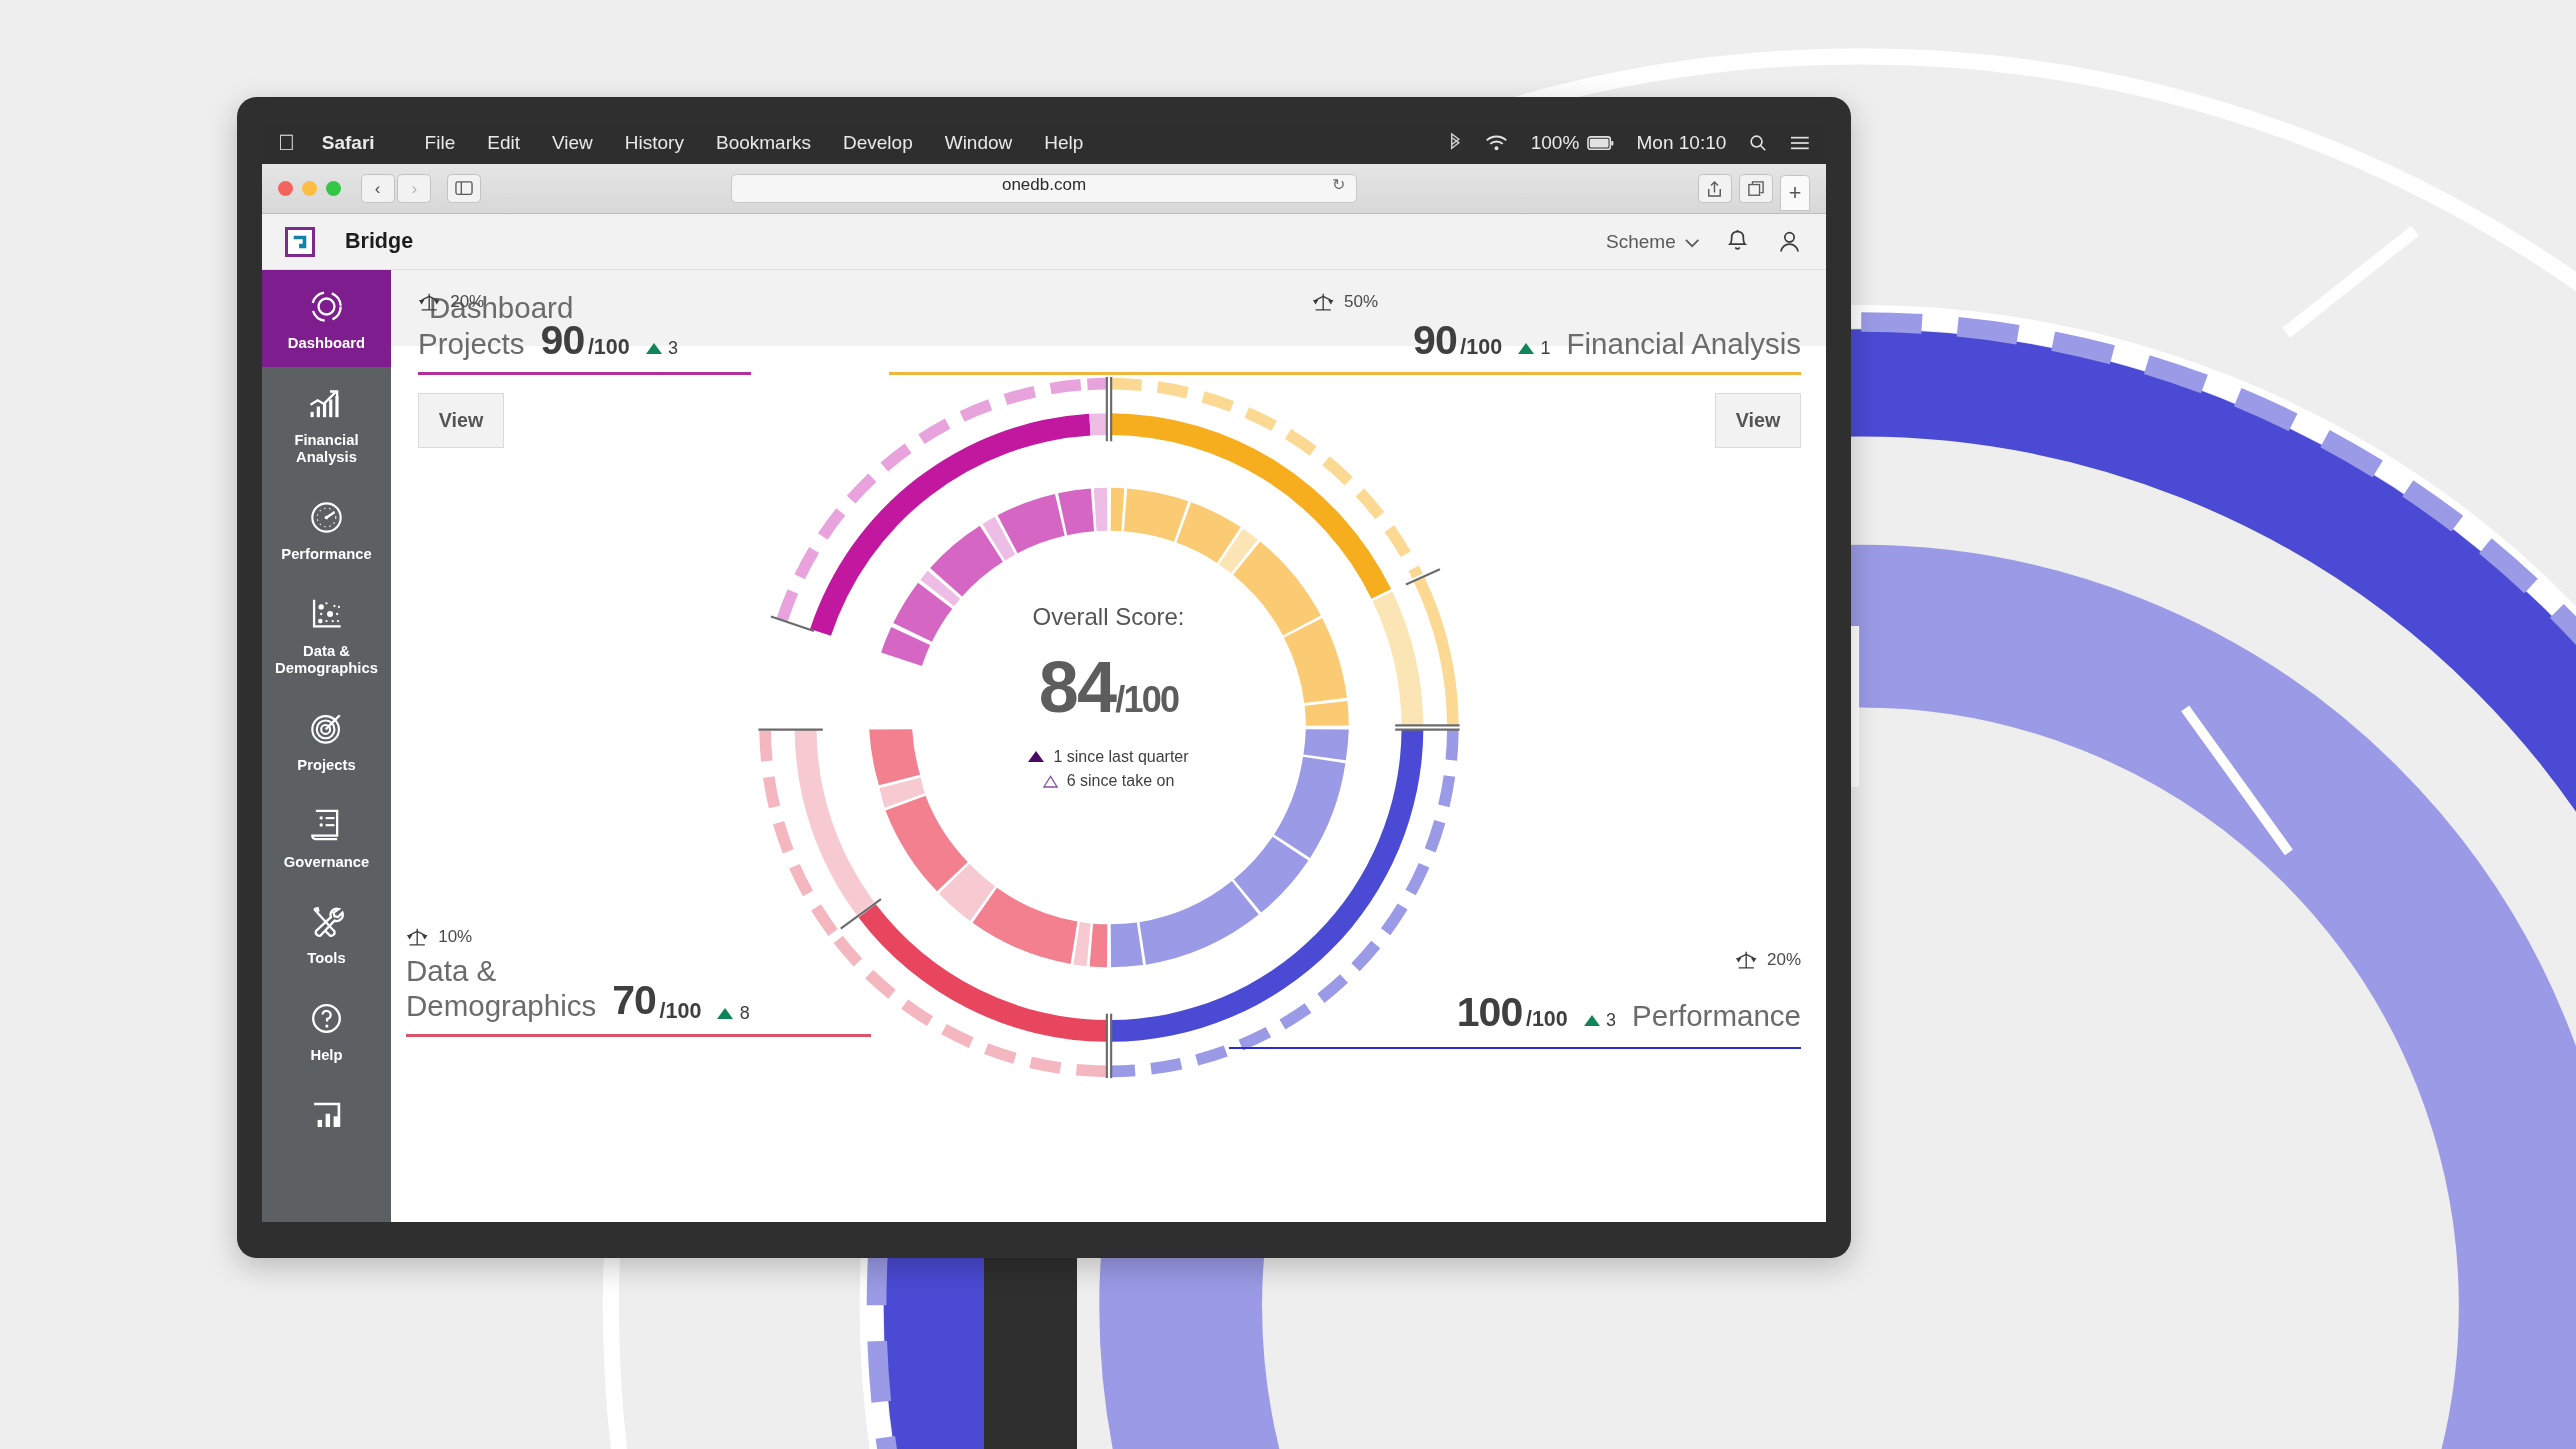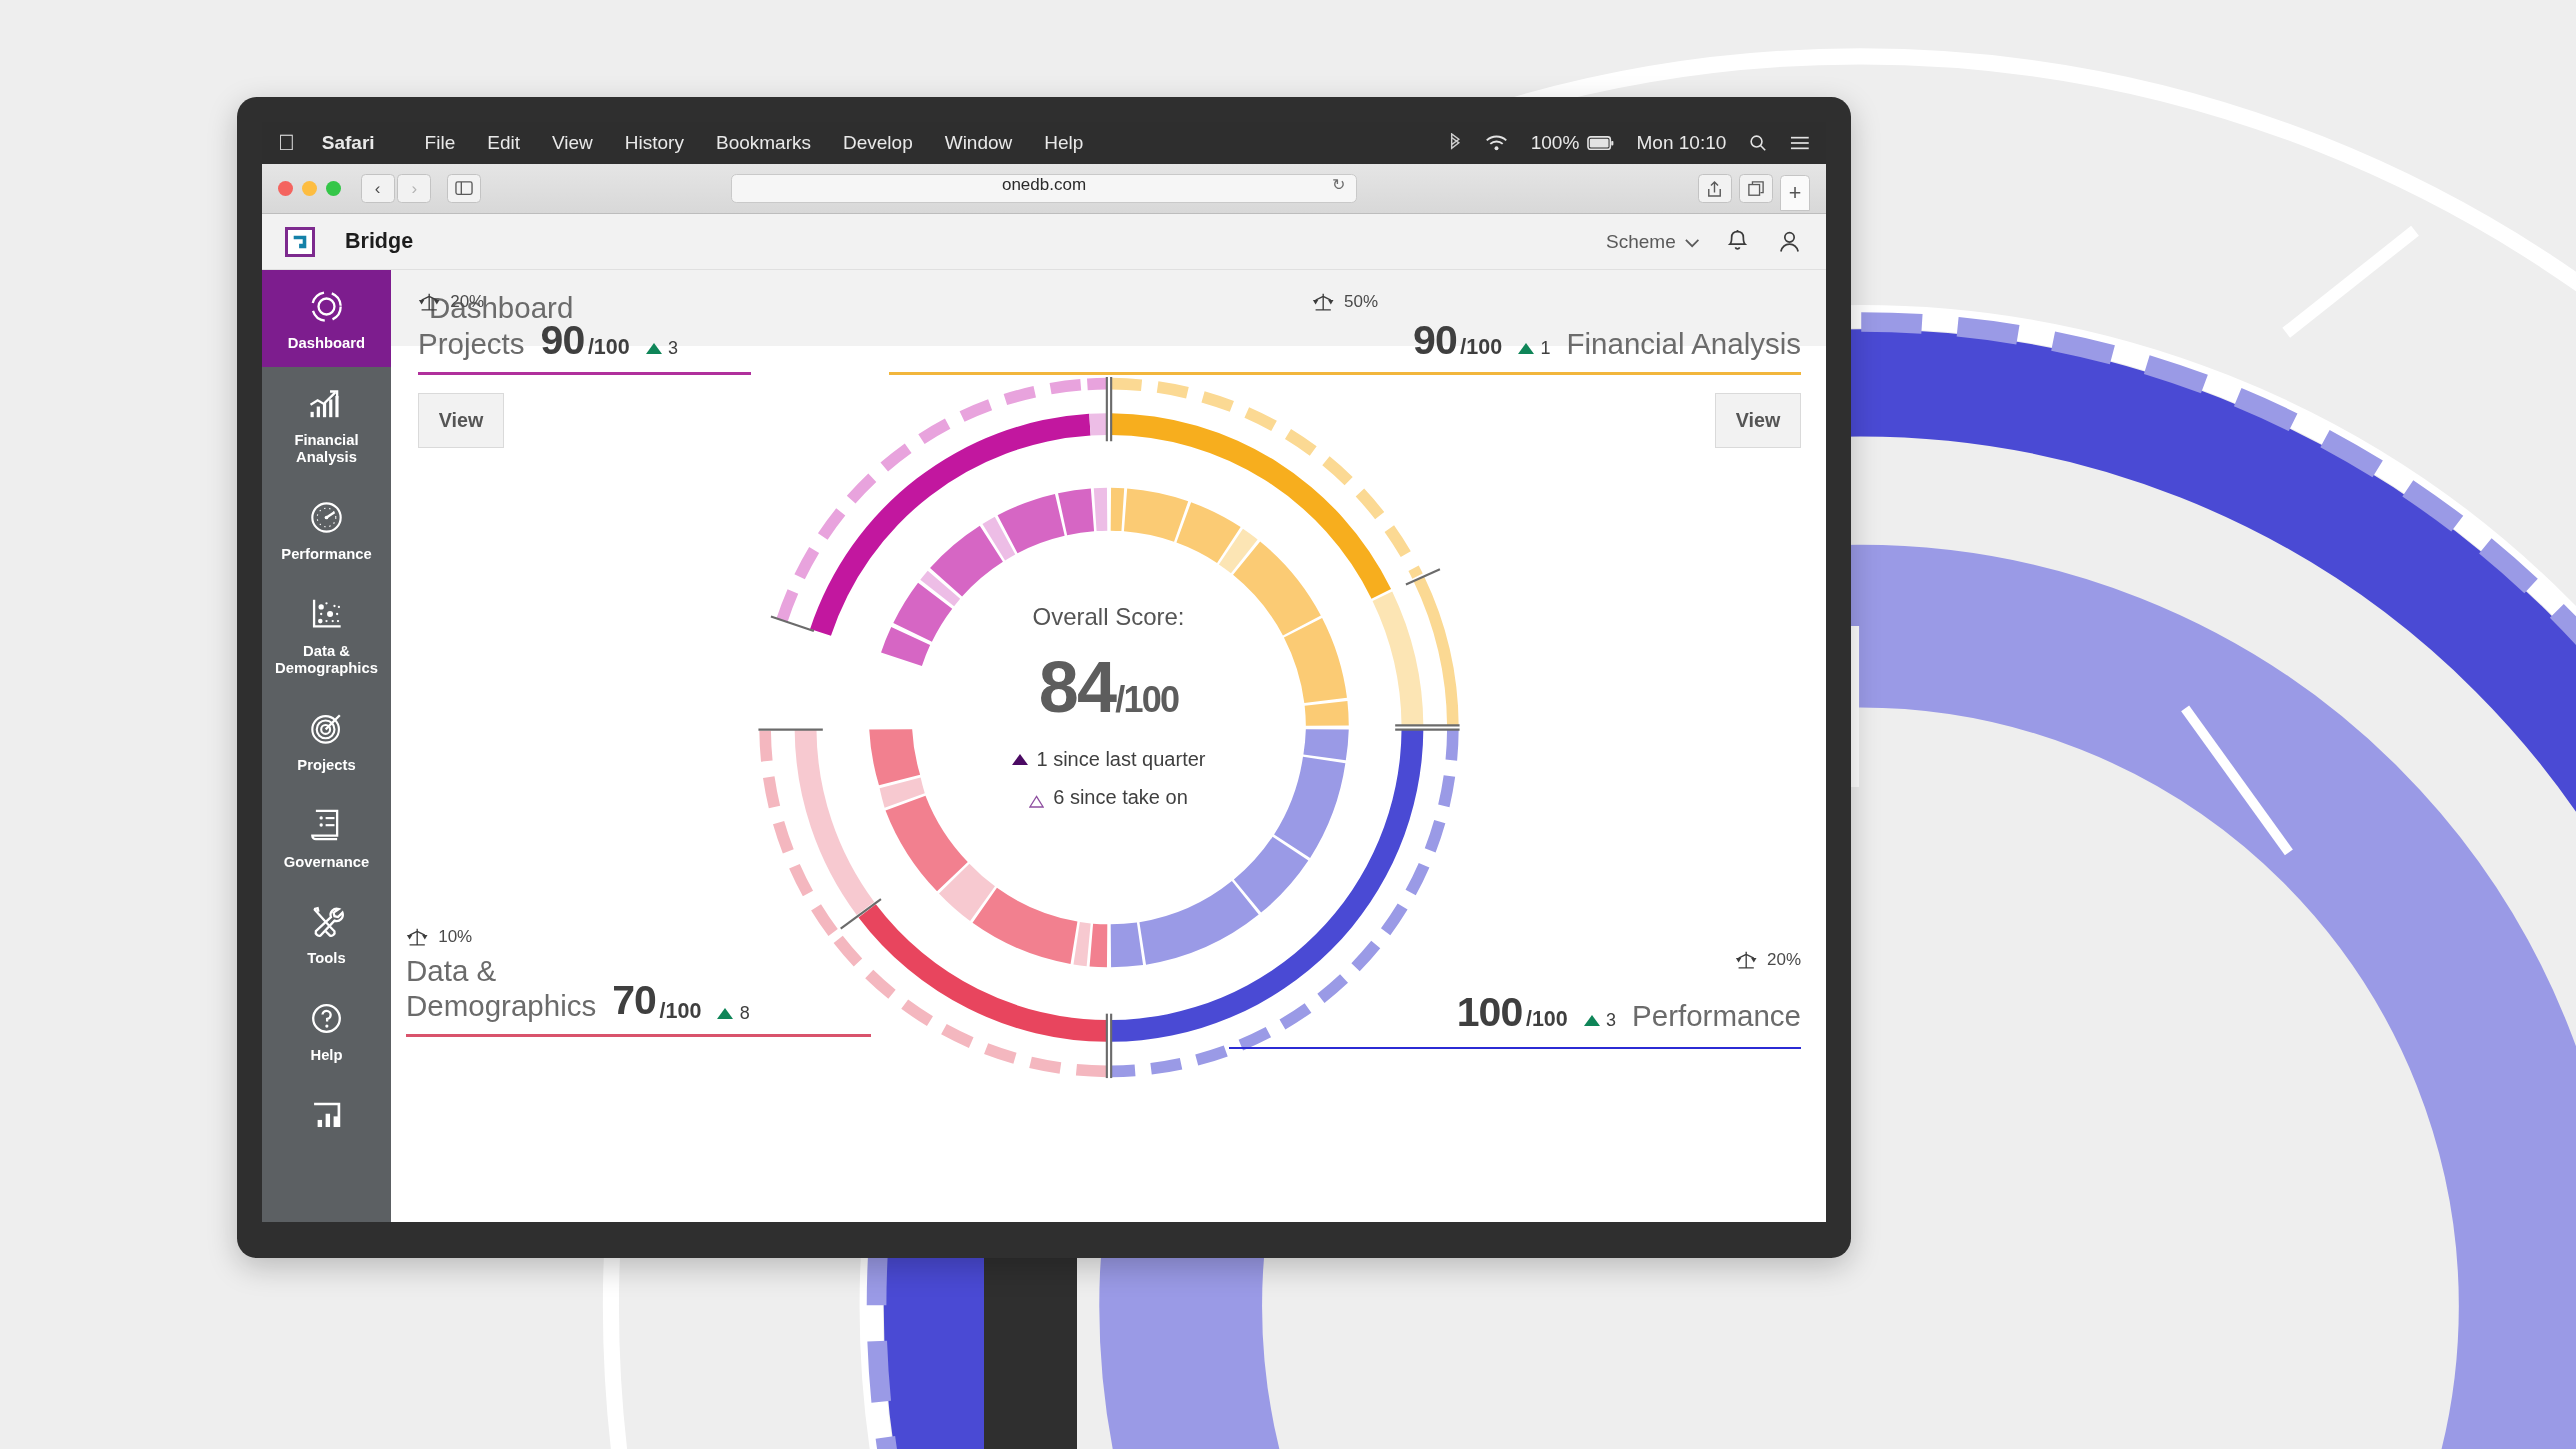--- a/index.html
+++ b/index.html
@@ -126,21 +126,21 @@
 
   
   #donut{position:absolute; left:50%; top:64px; transform:translateX(-50%); z-index:3;}
   .center-txt{
     position:absolute; left:50%; top:333px; transform:translateX(-50%);
     width:376px; text-align:center; z-index:7;
   }
   .cs-label{font-size:24px;color:#545454;}
   .cs-score{margin-top:19.7px;font-size:72px;font-weight:bold;color:#5d5d5d;letter-spacing:-1.8px;line-height:1;}
   .cs-score .den{font-size:36px;}
-  .cs-note{margin-top:25px;display:flex;align-items:center;justify-content:center;gap:9px;font-size:20px;color:#3f3f3f;}
+  .cs-note{margin-top:25px;display:flex;align-items:center;justify-content:center;gap:9px;font-size:16px;color:#3f3f3f;}
   .tri-solid{width:0;height:0;border-left:8px solid transparent;border-right:8px solid transparent;border-bottom:11.6px solid #4b0a63;}
   .tri-hollow{width:15px;height:13.4px;}
 </style>
 </head>
 <body>
 
 <svg id="decor" viewBox="0 0 2880 1620" preserveAspectRatio="none">
   <defs>
     <clipPath id="clipAll">
         <rect x="0" y="0" width="2880" height="1620"></rect>
@@ -502,21 +502,21 @@
 
         <div class="center-txt">
           <div class="cs-label">Overall Score:</div>
           <div class="cs-score">
             <span>84</span><span class="den">/100</span>
           </div>
           <div class="cs-note">
             <span class="tri-solid"></span>
             <span>1 since last quarter</span>
           </div>
-          <div class="cs-note" style="margin-top:15px;">
+          <div class="cs-note" style="margin-top:6px;">
             <span class="tri-hollow">
               <svg width="15" height="13.4" viewBox="0 0 17 15">
                   <path d="M8.5 1.5L16 13.5H1z" fill="none" stroke="#8e4fa0" stroke-width="1.5"></path>
                 </svg>
             </span>
             <span>6 since take on</span>
           </div>
         </div>
 
         <div class="kpi" id="kpi-projects">

